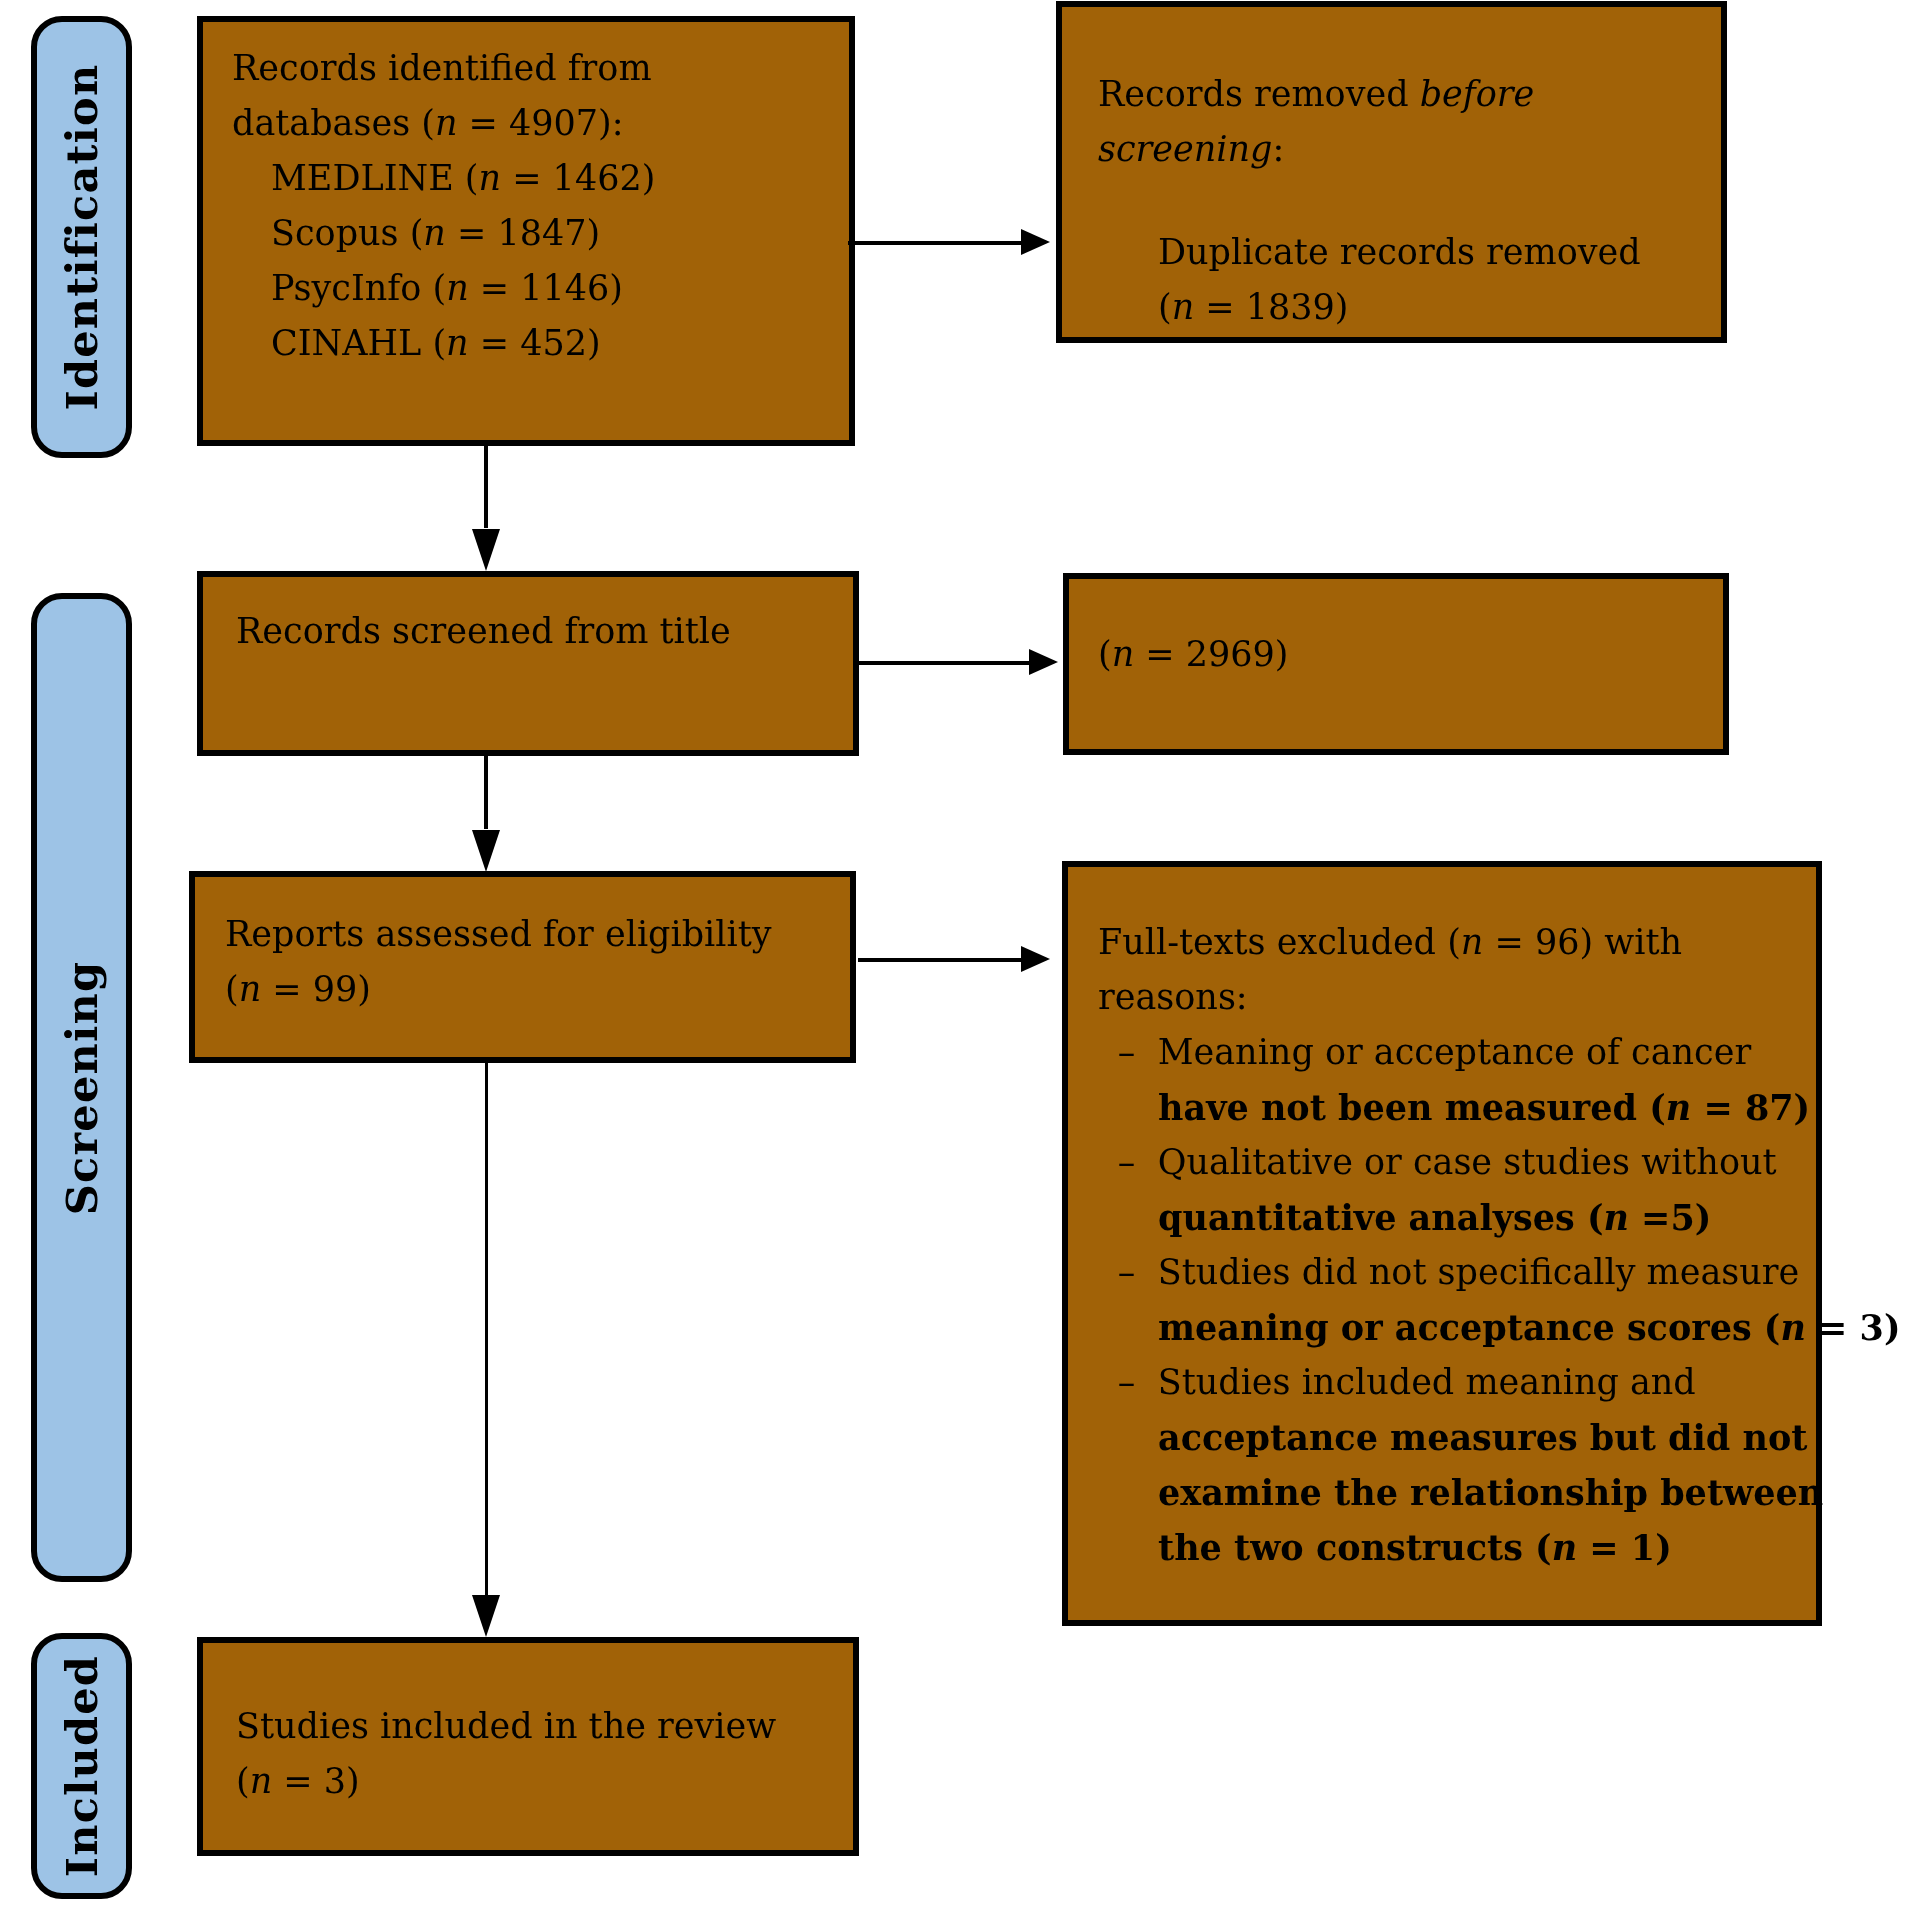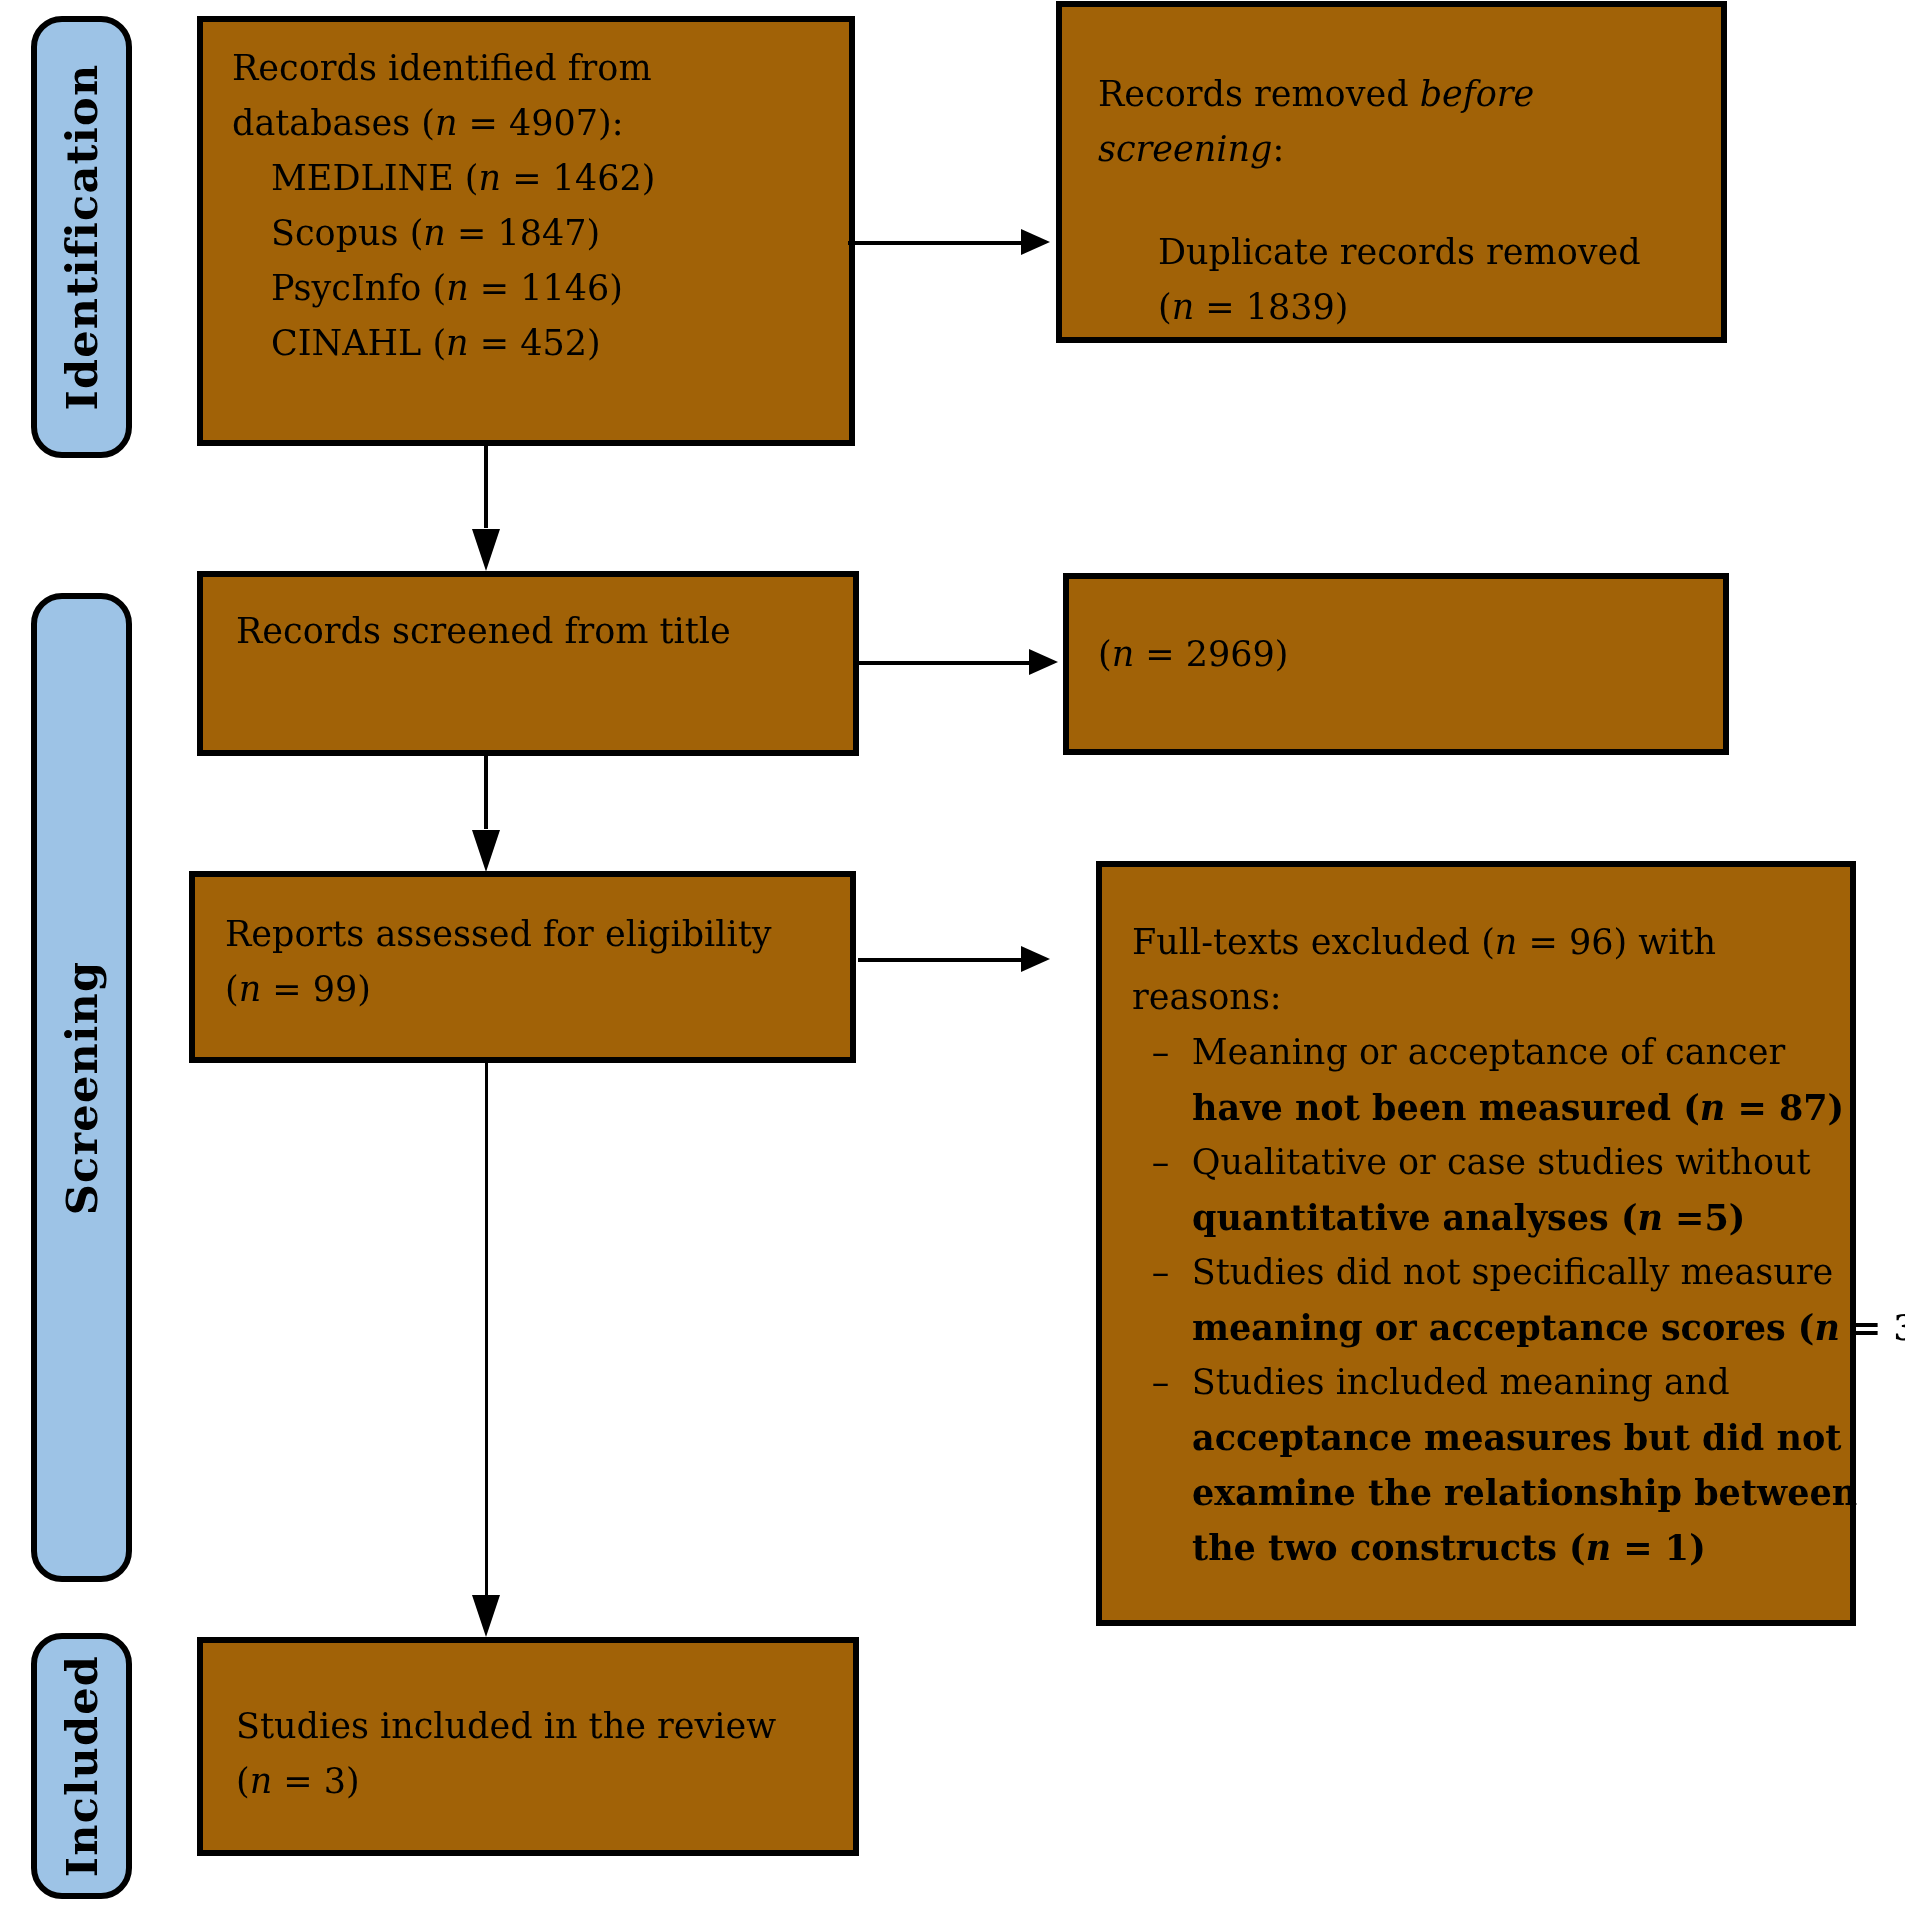--- a/index.html
+++ b/index.html
@@ -42,21 +42,21 @@
   .dashrow{display:flex;padding-left:19.7px;}
   .dash{flex:0 0 40px;}
   .bbody{flex:1 1 auto;}
   .it{font-style:italic;}
 
   #box-identified{left:191px;top:15.5px;width:658px;height:430px;padding:19px 10.7px 0 29px;}
   #box-removed{left:1050px;top:1px;width:671px;height:342px;padding:60px 10.7px 0 36px;}
   #box-screened{left:191px;top:571px;width:662px;height:185px;padding:27px 10.7px 0 33px;}
   #box-excluded{left:1057px;top:573px;width:666px;height:182px;padding:48px 10.7px 0 29px;}
   #box-assessed{left:183px;top:871px;width:667px;height:192px;padding:30px 10.7px 0 30px;}
-  #box-fulltext{left:1090px;top:861px;width:760px;height:765px;padding:48px 16.7px 0 30px;}
+  #box-fulltext{left:1056px;top:861px;width:760px;height:765px;padding:48px 16.7px 0 30px;}
   #box-included{left:191px;top:1637px;width:662px;height:219px;padding:56px 10.7px 0 33px;}
 
   
   .vline{position:absolute;width:4.2px;background:#000;}
   .hline{position:absolute;height:4.2px;background:#000;}
   .head-down{
     position:absolute;width:0;height:0;
     border-left:14.3px solid transparent;border-right:14.3px solid transparent;
     border-top:42px solid #000;
   }

